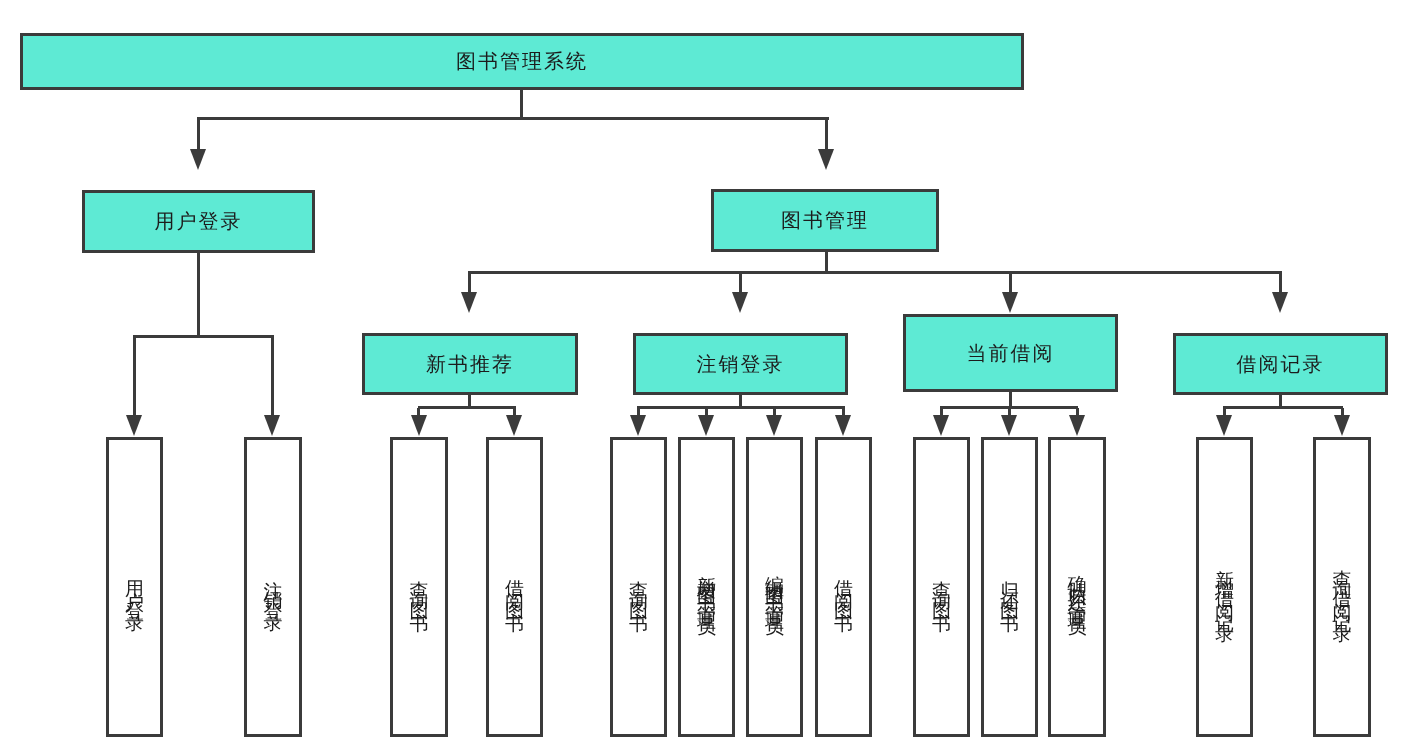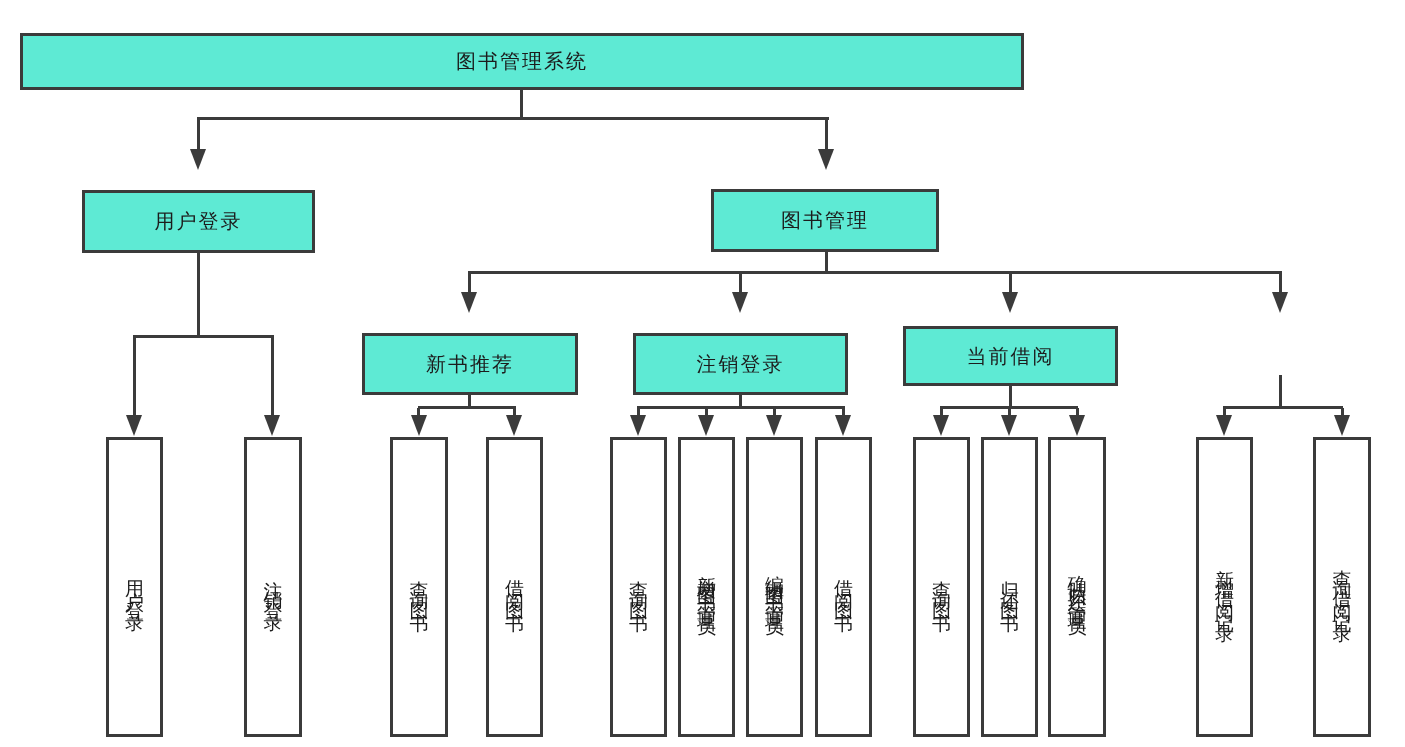--- a/index.html
+++ b/index.html
@@ -148,24 +148,27 @@
   </div>
 
   <div class="box" style="left:362px; top:313px; width:216px; height:62px;">
     <span>新书推荐</span>
   </div>
 
   <div class="box" style="left:633px; top:313px; width:215px; height:62px;">
     <span>注销登录</span>
   </div>
 
-  <div class="box" style="left:903px; top:306px; width:215px; height:60px;">
+  <div class="box" style="left:903px; top:294px; width:215px; height:78px;">
     <span>当前借阅</span>
   </div>
 
+  <div class="box" style="left:1173px; top:313px; width:215px; height:62px;">
+    <span>借阅记录</span>
+  </div>
 
   <div class="vbox" style="left:106px; top:437px; width:57px; height:300px;">
     <span class="vlabel">用户登录</span>
   </div>
 
   <div class="vbox" style="left:244px; top:437px; width:58px; height:300px;">
     <span class="vlabel">注销登录</span>
   </div>
 
   <div class="vbox" style="left:390px; top:437px; width:58px; height:300px;">

